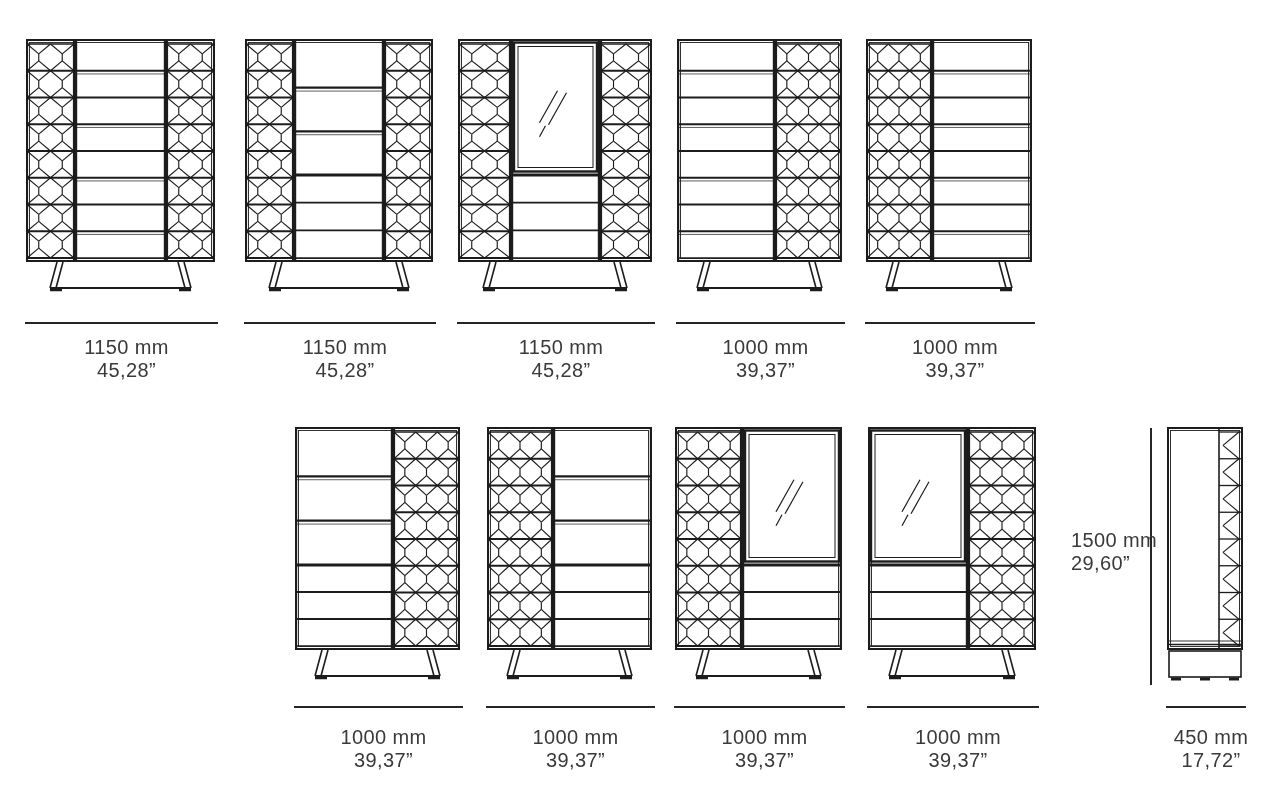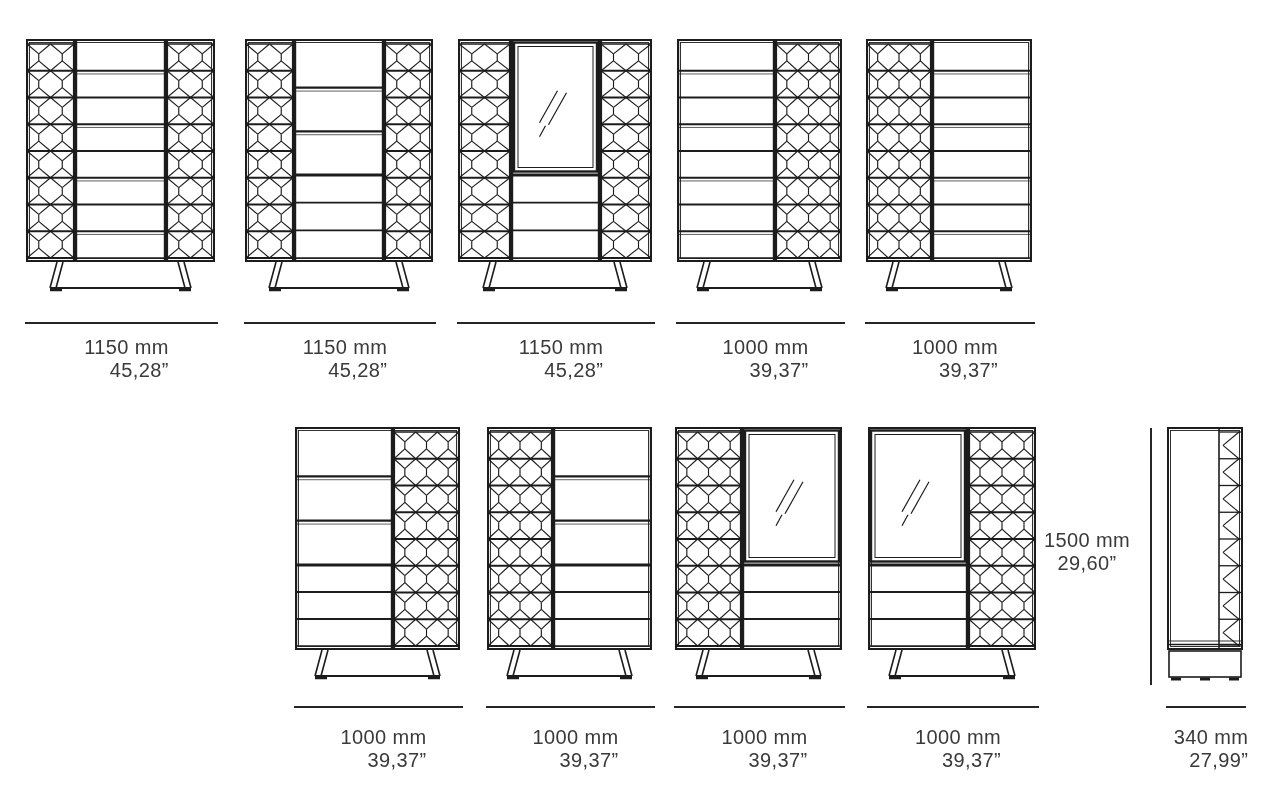--- a/index.html
+++ b/index.html
@@ -7,26 +7,26 @@
     position:relative;width:1272px;height:804px;background:#ffffff;overflow:hidden;
     font-family:"Liberation Sans", sans-serif;
   }
   .figure{position:absolute;}
   .figure svg{display:block;}
   .dim-line{position:absolute;height:2px;background:#262626;}
   .dim-label{
     position:absolute;display:flex;justify-content:center;
     color:#3a3a3a;font-size:20px;line-height:23px;letter-spacing:.4px;
   }
-  .dim-label-inner{text-align:right;}
+  .dim-label-inner{text-align:center;}
   .lbl-line{display:block;white-space:nowrap;}
   .height-line{position:absolute;left:1150px;top:428px;width:2px;height:257px;background:#262626;}
   .height-label{
-    position:absolute;left:1032px;top:529px;width:110px;
-    color:#3a3a3a;font-size:20px;line-height:23px;letter-spacing:.4px;text-align:center;
+    position:absolute;left:1071px;top:529px;width:110px;
+    color:#3a3a3a;font-size:20px;line-height:23px;letter-spacing:.4px;text-align:left;
   }
 </style>
 </head>
 <body>
 
 <div class="stage" id="stage">
   <div id="figures">
       <div class="figure" style="left: 26px; top: 39px;">
         <svg width="189" height="256" viewBox="0 0 189 256">
           <rect x="1" y="1" width="187" height="221" fill="none" stroke="#1c1c1c" stroke-width="2"></rect>
@@ -1684,17 +1684,17 @@
     <div class="dim-line" style="left: 867px; top: 706px; width: 172px;"></div>
     <div class="dim-label" style="left: 848px; top: 726px; width: 220px;">
       <div class="dim-label-inner">
         <span class="lbl-line">1000 mm</span>
         <span class="lbl-line">39,37”</span>
       </div>
     </div>
     <div class="dim-line" style="left: 1166px; top: 706px; width: 80px;"></div>
     <div class="dim-label" style="left: 1101px; top: 726px; width: 220px;">
       <div class="dim-label-inner">
-        <span class="lbl-line">340 mm</span>
-        <span class="lbl-line">27,99”</span>
+        <span class="lbl-line">450 mm</span>
+        <span class="lbl-line">17,72”</span>
       </div>
     </div>
   </div>
 
 </body></html>

